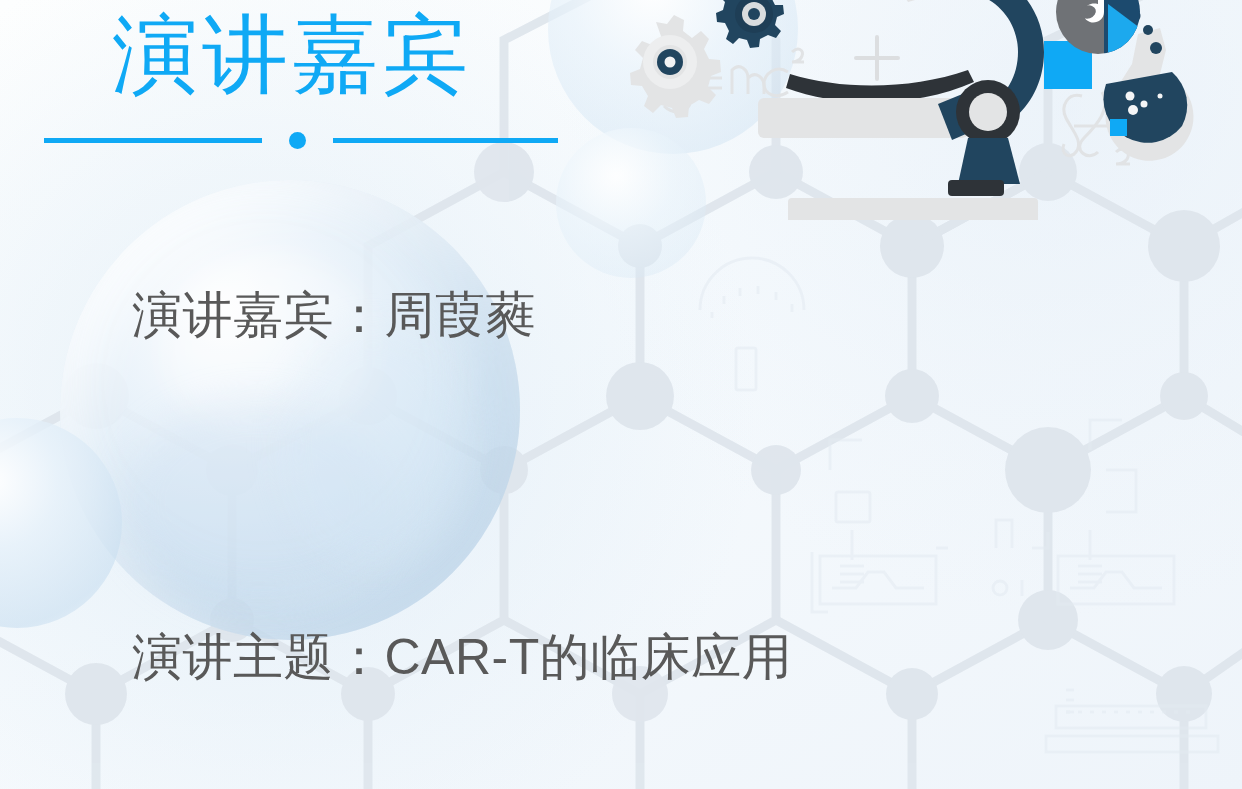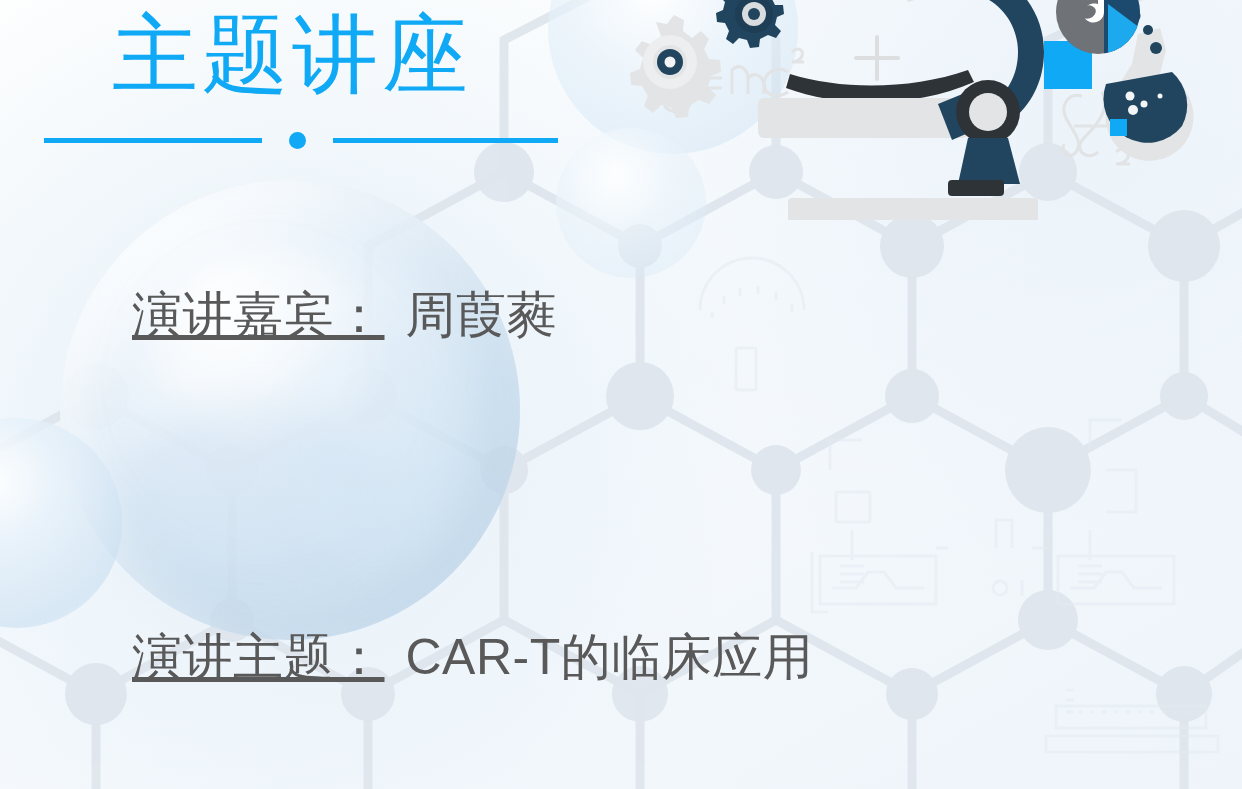--- a/index.html
+++ b/index.html
@@ -172,22 +172,22 @@
 
   .spk-line {
     font-size: 50px;
     line-height: 94px;
     color: #595959;
     white-space: nowrap;
     font-weight: 400;
     letter-spacing: 0.5px;
     font-family: "Liberation Sans", "DejaVu Sans", sans-serif;
   }
-  .spk-label { letter-spacing: 0.5px; text-decoration: underline; }
-  .spk-value { letter-spacing: 0.5px; margin-left: 21px; }
+  .spk-label { letter-spacing: 0.5px; }
+  .spk-value { letter-spacing: 0.5px; }
 </style>
 </head>
 <body>
 
 <div class="slide">
 
   <div class="bg-layer">
     <div class="bg-wash"></div>
 
     <svg class="lattice" width="1242" height="789" viewBox="0 0 1242 789">
@@ -386,21 +386,21 @@
         <rect x="0" y="0" width="48" height="84" fill="#6F7276"></rect>
         <rect x="48" y="0" width="36" height="84" fill="#1C4A6E"></rect>
         <path d="M 52 34 L 84 58 L 84 84 L 52 84 Z" fill="#1CA9EE"></path>
         <path d="M 42 6 l 6 0 l 0 36 c 0 8 -8 12 -14 10 c -7 -2 -9 -11 -3 -16 c 5 -4 11 -2 11 -2 z" fill="#FFFFFF"></path>
         <ellipse cx="32" cy="42" rx="8" ry="6.5" fill="#6F7276" transform="rotate(-18 32 42)"></ellipse>
       </g>
     </svg>
   </div>
 
   <div class="title-block">
-    <h1 class="slide-title">主题讲座</h1>
+    <h1 class="slide-title">演讲嘉宾</h1>
   </div>
 
   <div class="divider">
     <span class="bar-left"></span>
     <span class="dot"></span>
     <span class="bar-right"></span>
   </div>
 
   <div class="speakers">
 

